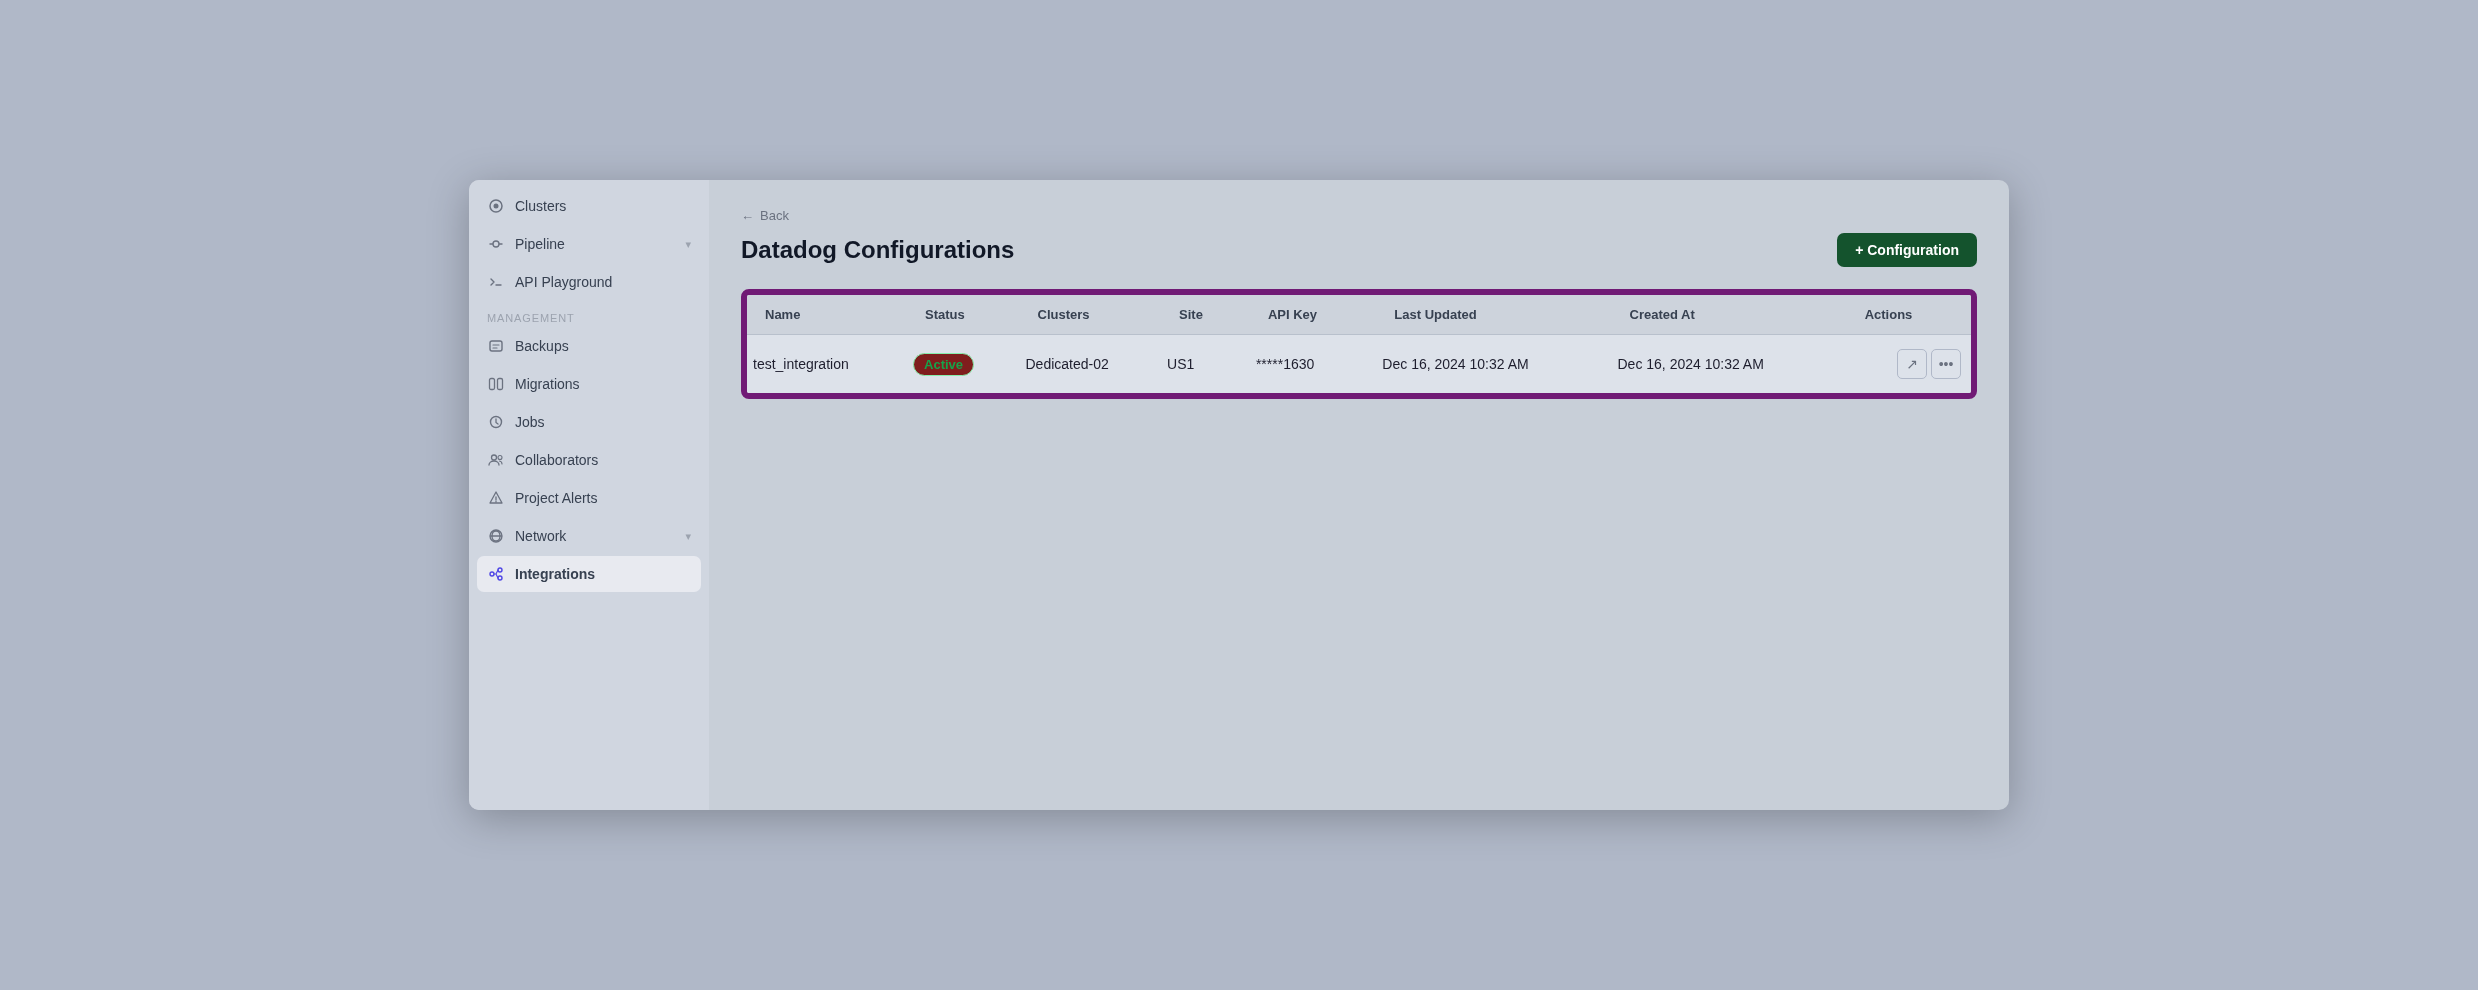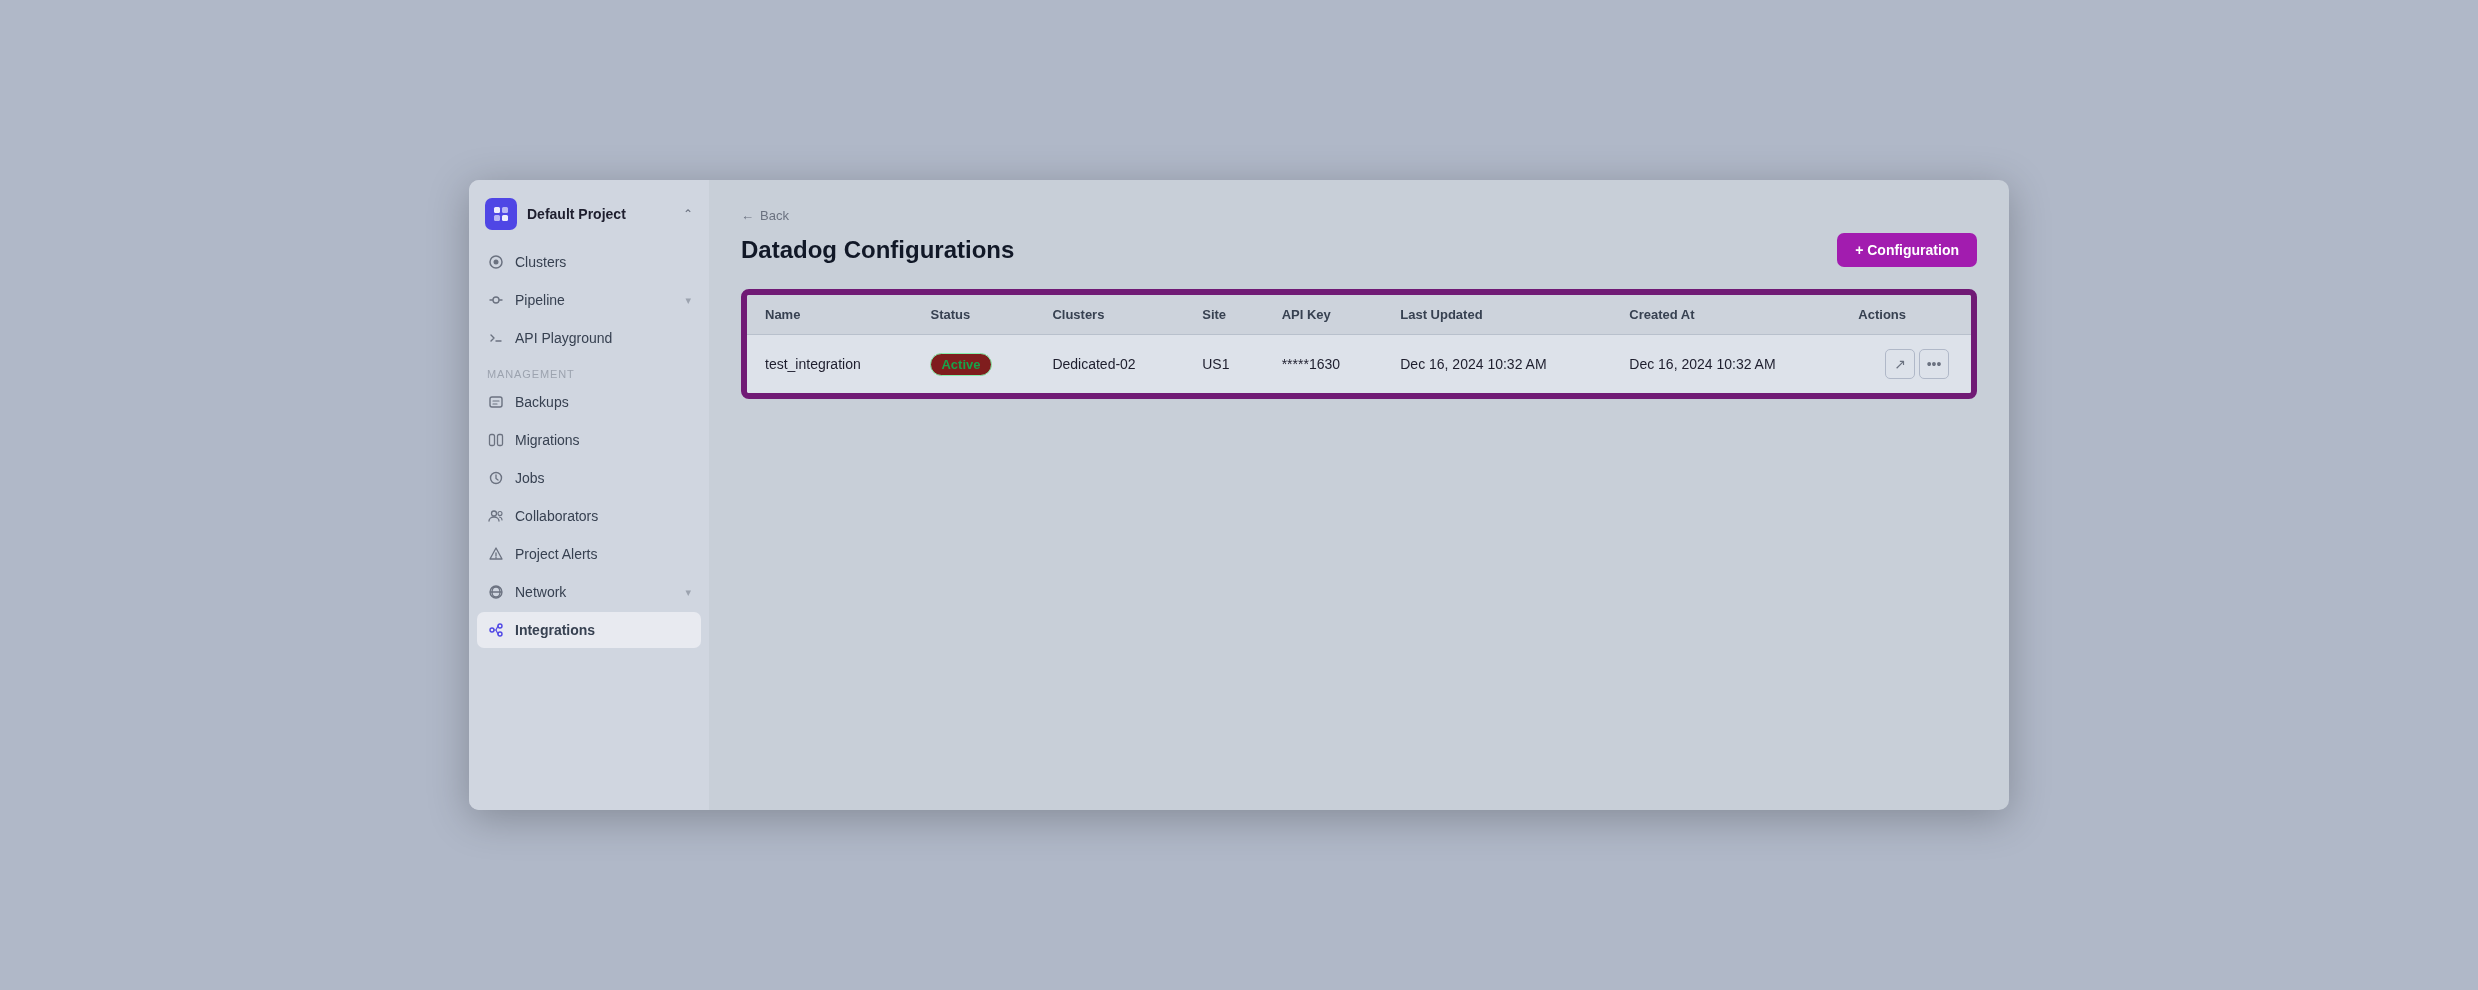--- a/index.html
+++ b/index.html
@@ -132,21 +132,21 @@
     }
     .page-title {
       font-size: 24px;
       font-weight: 700;
       color: #111827;
     }
     .btn-primary {
       display: flex;
       align-items: center;
       gap: 6px;
-      background: #a21caf;
+      background: #14532d;
       color: white;
       border: none;
       border-radius: 7px;
       padding: 9px 18px;
       font-size: 14px;
       font-weight: 600;
       cursor: pointer;
     }
     
     .table-container {
@@ -169,21 +169,21 @@
       font-weight: 600;
       color: #374151;
       border-bottom: 1px solid #b8c0cc;
     }
     tbody tr {
       background: #dde2ea;
       border-bottom: 1px solid #c8d0dc;
     }
     tbody tr:last-child { border-bottom: none; }
     tbody td {
-      padding: 14px 18px;
+      padding: 14px 6px;
       font-size: 14px;
       color: #1e1e2e;
     }
     .status-badge {
       display: inline-flex;
       align-items: center;
       padding: 3px 10px;
       border-radius: 20px;
       font-size: 13px;
       font-weight: 600;
@@ -210,32 +210,20 @@
       align-items: center;
       justify-content: flex-end;
     }
   </style>
 </head>
 <body>
 
 <div class="window">
 
   <div class="sidebar">
-    <div class="sidebar-header">
-      <div class="sidebar-logo">
-        <svg width="18" height="18" viewBox="0 0 18 18" fill="none">
-          <rect x="2" y="2" width="6" height="6" rx="1.5" fill="white" opacity="0.9"></rect>
-          <rect x="10" y="2" width="6" height="6" rx="1.5" fill="white" opacity="0.6"></rect>
-          <rect x="2" y="10" width="6" height="6" rx="1.5" fill="white" opacity="0.6"></rect>
-          <rect x="10" y="10" width="6" height="6" rx="1.5" fill="white" opacity="0.9"></rect>
-        </svg>
-      </div>
-      <span class="sidebar-project-name">Default Project</span>
-      <span class="sidebar-chevron">⌃</span>
-    </div>
 
     <div class="sidebar-nav">
 
       <div class="nav-item">
         <span class="nav-icon">
           <svg width="16" height="16" viewBox="0 0 16 16" fill="none">
             <circle cx="8" cy="8" r="6" stroke="#6b7280" stroke-width="1.5"></circle>
             <circle cx="8" cy="8" r="2.5" fill="#6b7280"></circle>
           </svg>
         </span>

